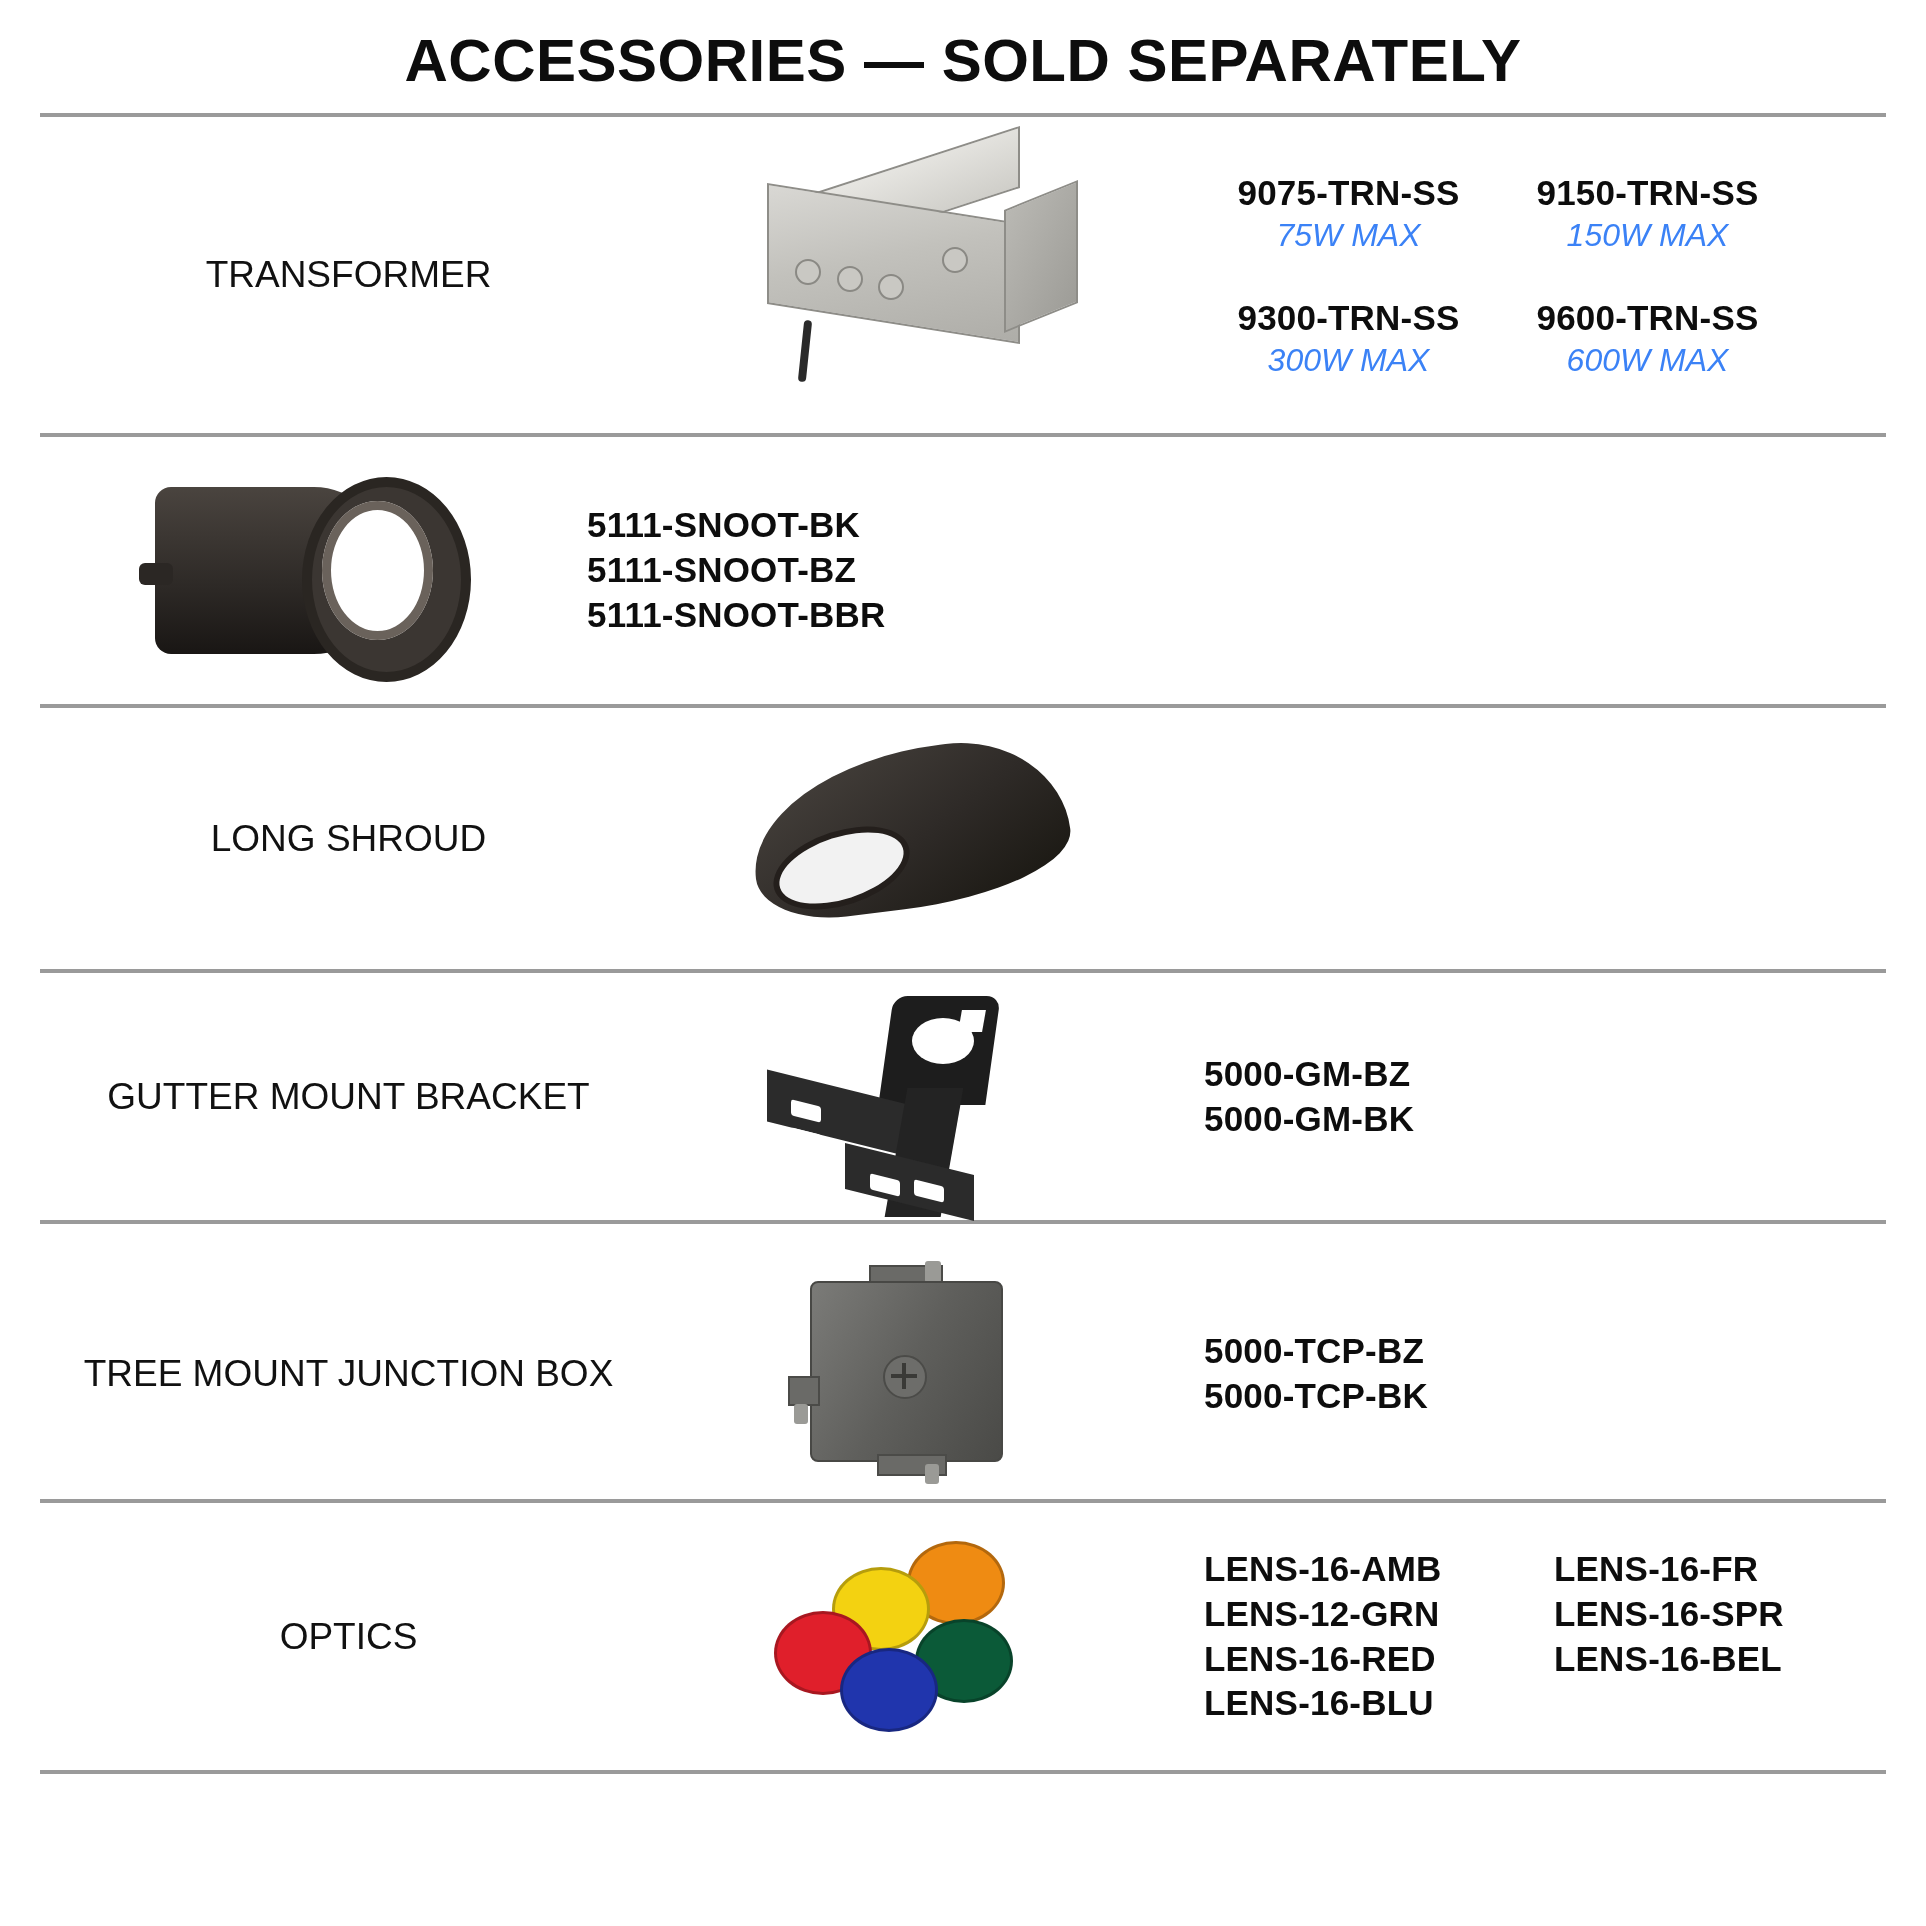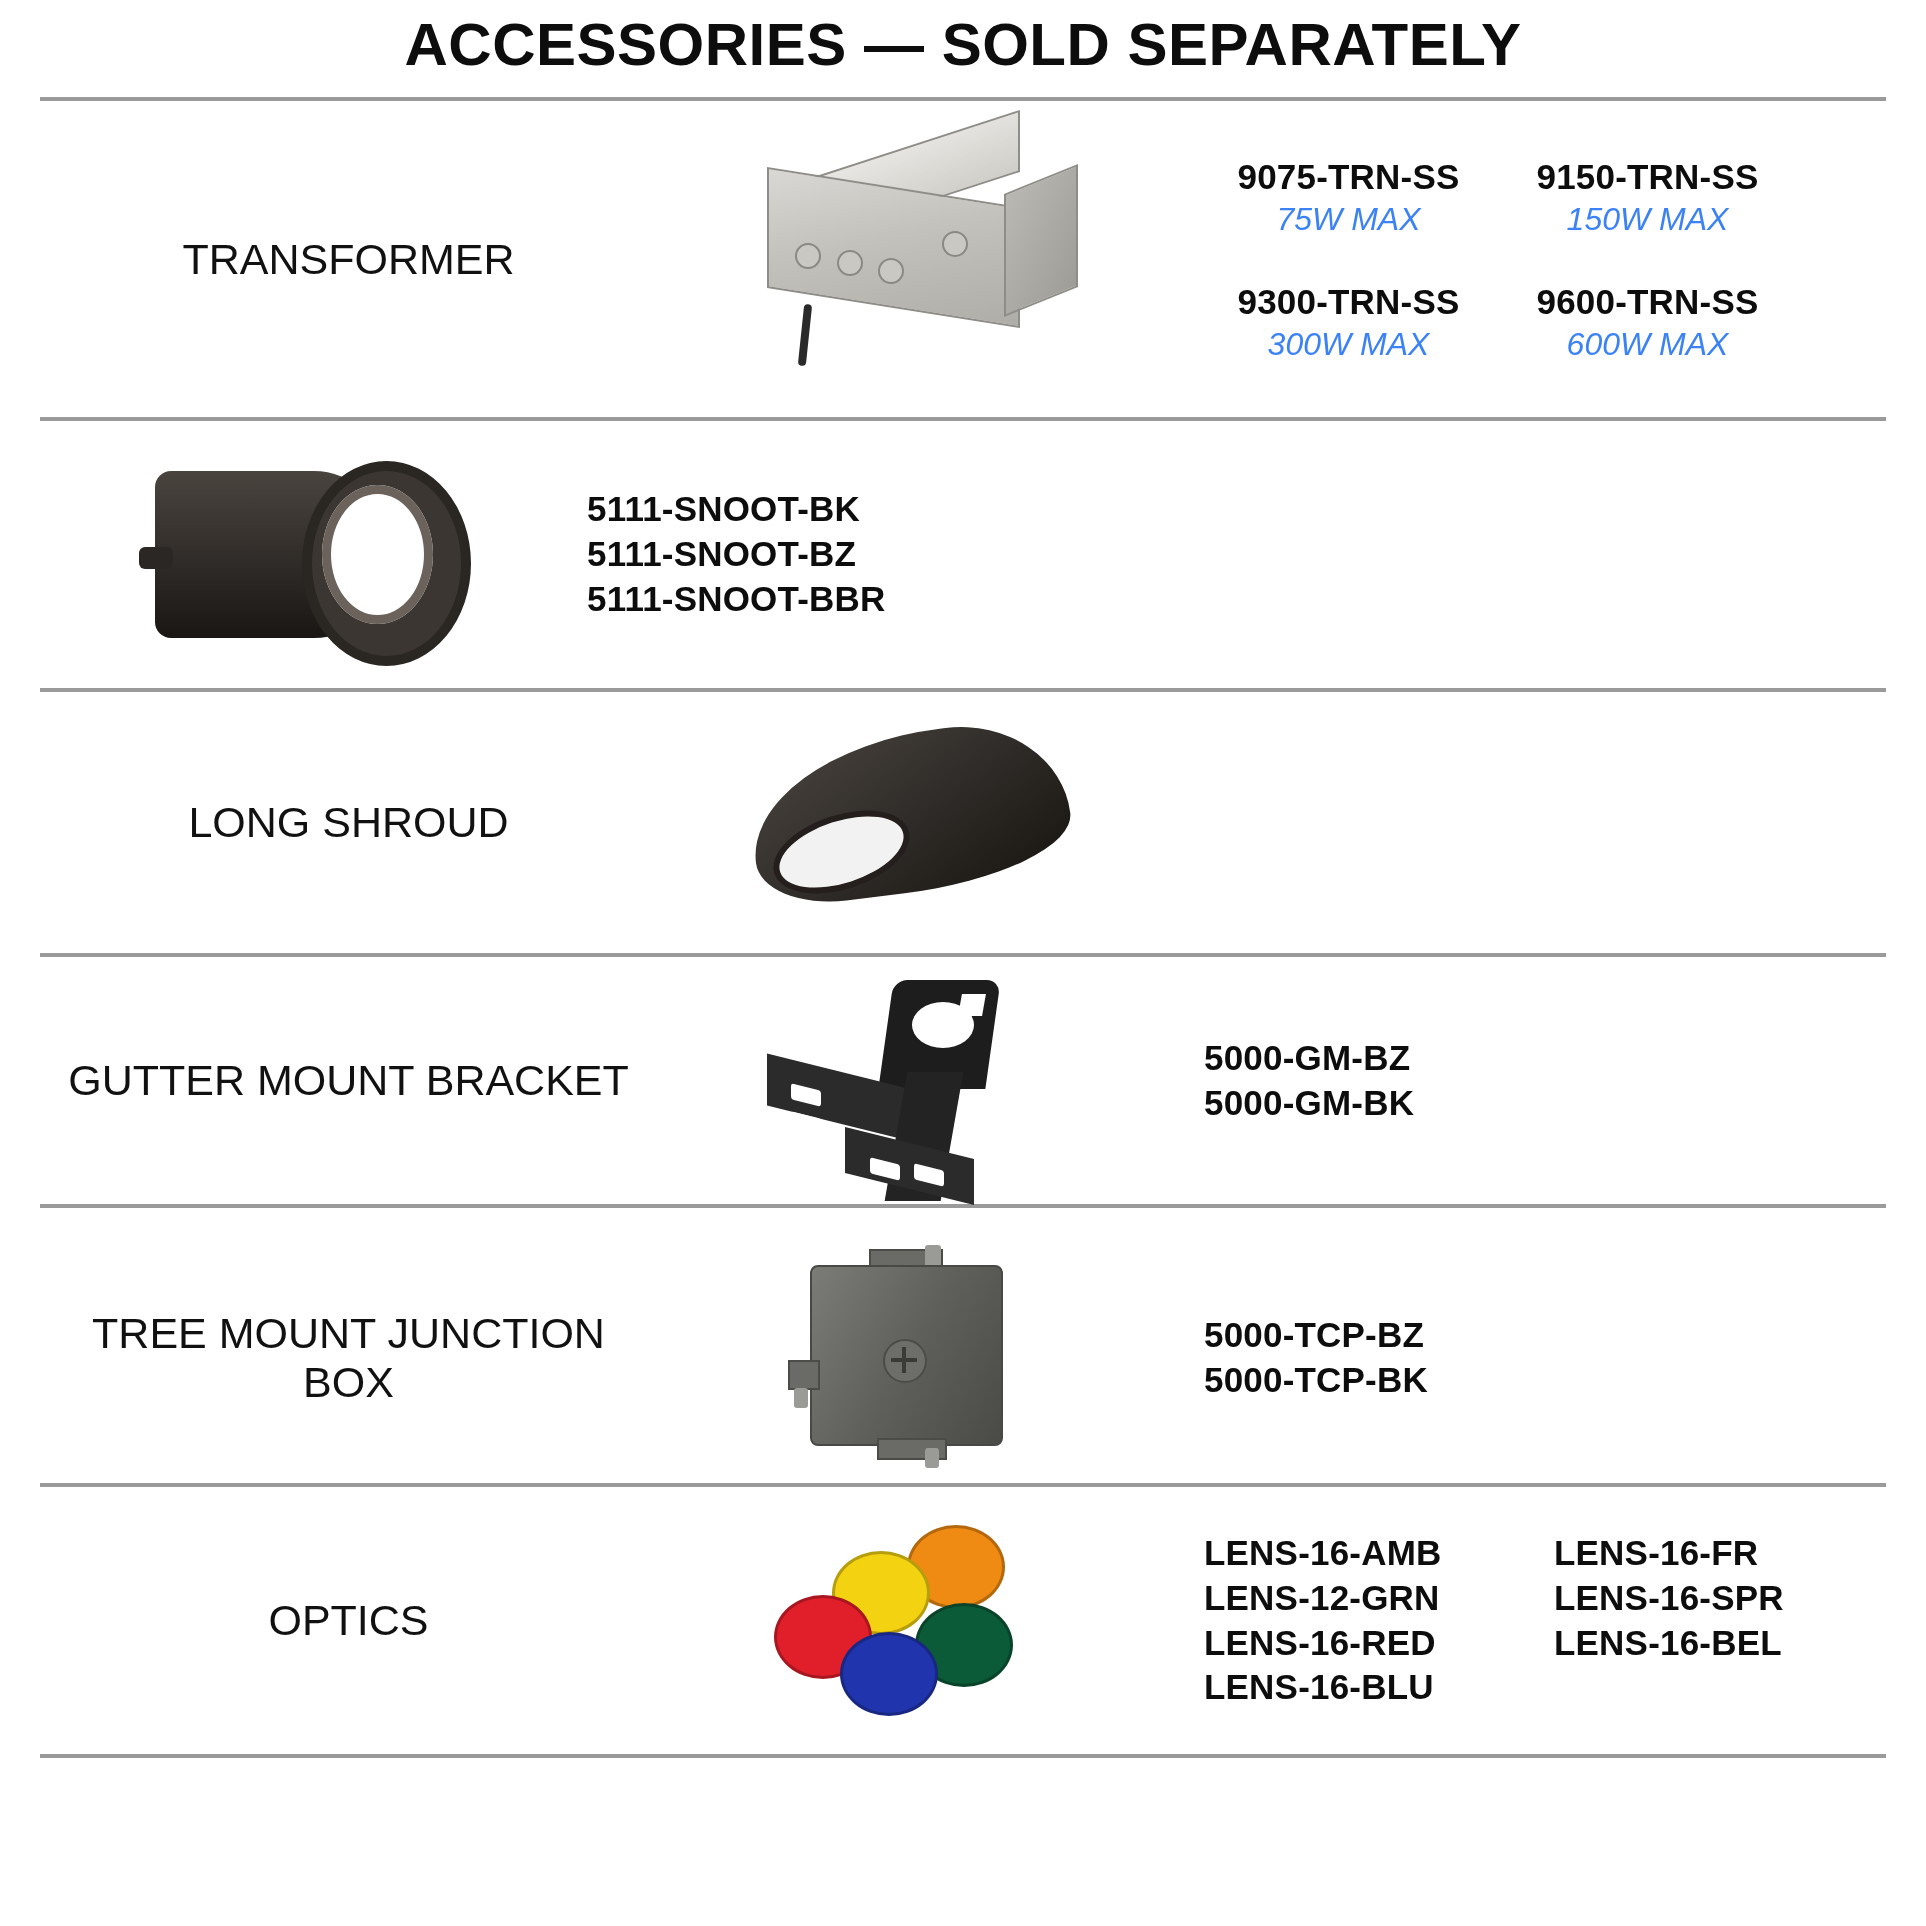--- a/index.html
+++ b/index.html
@@ -11,21 +11,21 @@
     width: 1926px;
     height: 1926px;
     font-family: "Liberation Sans", sans-serif;
     color: #111111;
     overflow: hidden;
   }
   .sheet {
     width: 1926px;
     height: 1926px;
     box-sizing: border-box;
-    padding: 0 40px;
+    padding: 16px 40px;
     display: flex;
     flex-direction: column;
   }
   .page-title {
     text-align: center;
     font-size: 60px;
     font-weight: bold;
     letter-spacing: 0.5px;
     margin: 10px 0 18px 0;
     color: #0d0d0d;
@@ -38,21 +38,21 @@
   .row {
     display: flex;
     align-items: center;
     width: 100%;
     box-sizing: border-box;
   }
   .cell-name {
     width: 617px;
     flex: 0 0 617px;
     text-align: center;
-    font-size: 43px;
+    font-size: 37px;
     line-height: 1.12;
     color: #111111;
     padding: 0 10px;
     box-sizing: border-box;
   }
   .cell-img {
     width: 517px;
     flex: 0 0 517px;
     display: flex;
     align-items: center;

